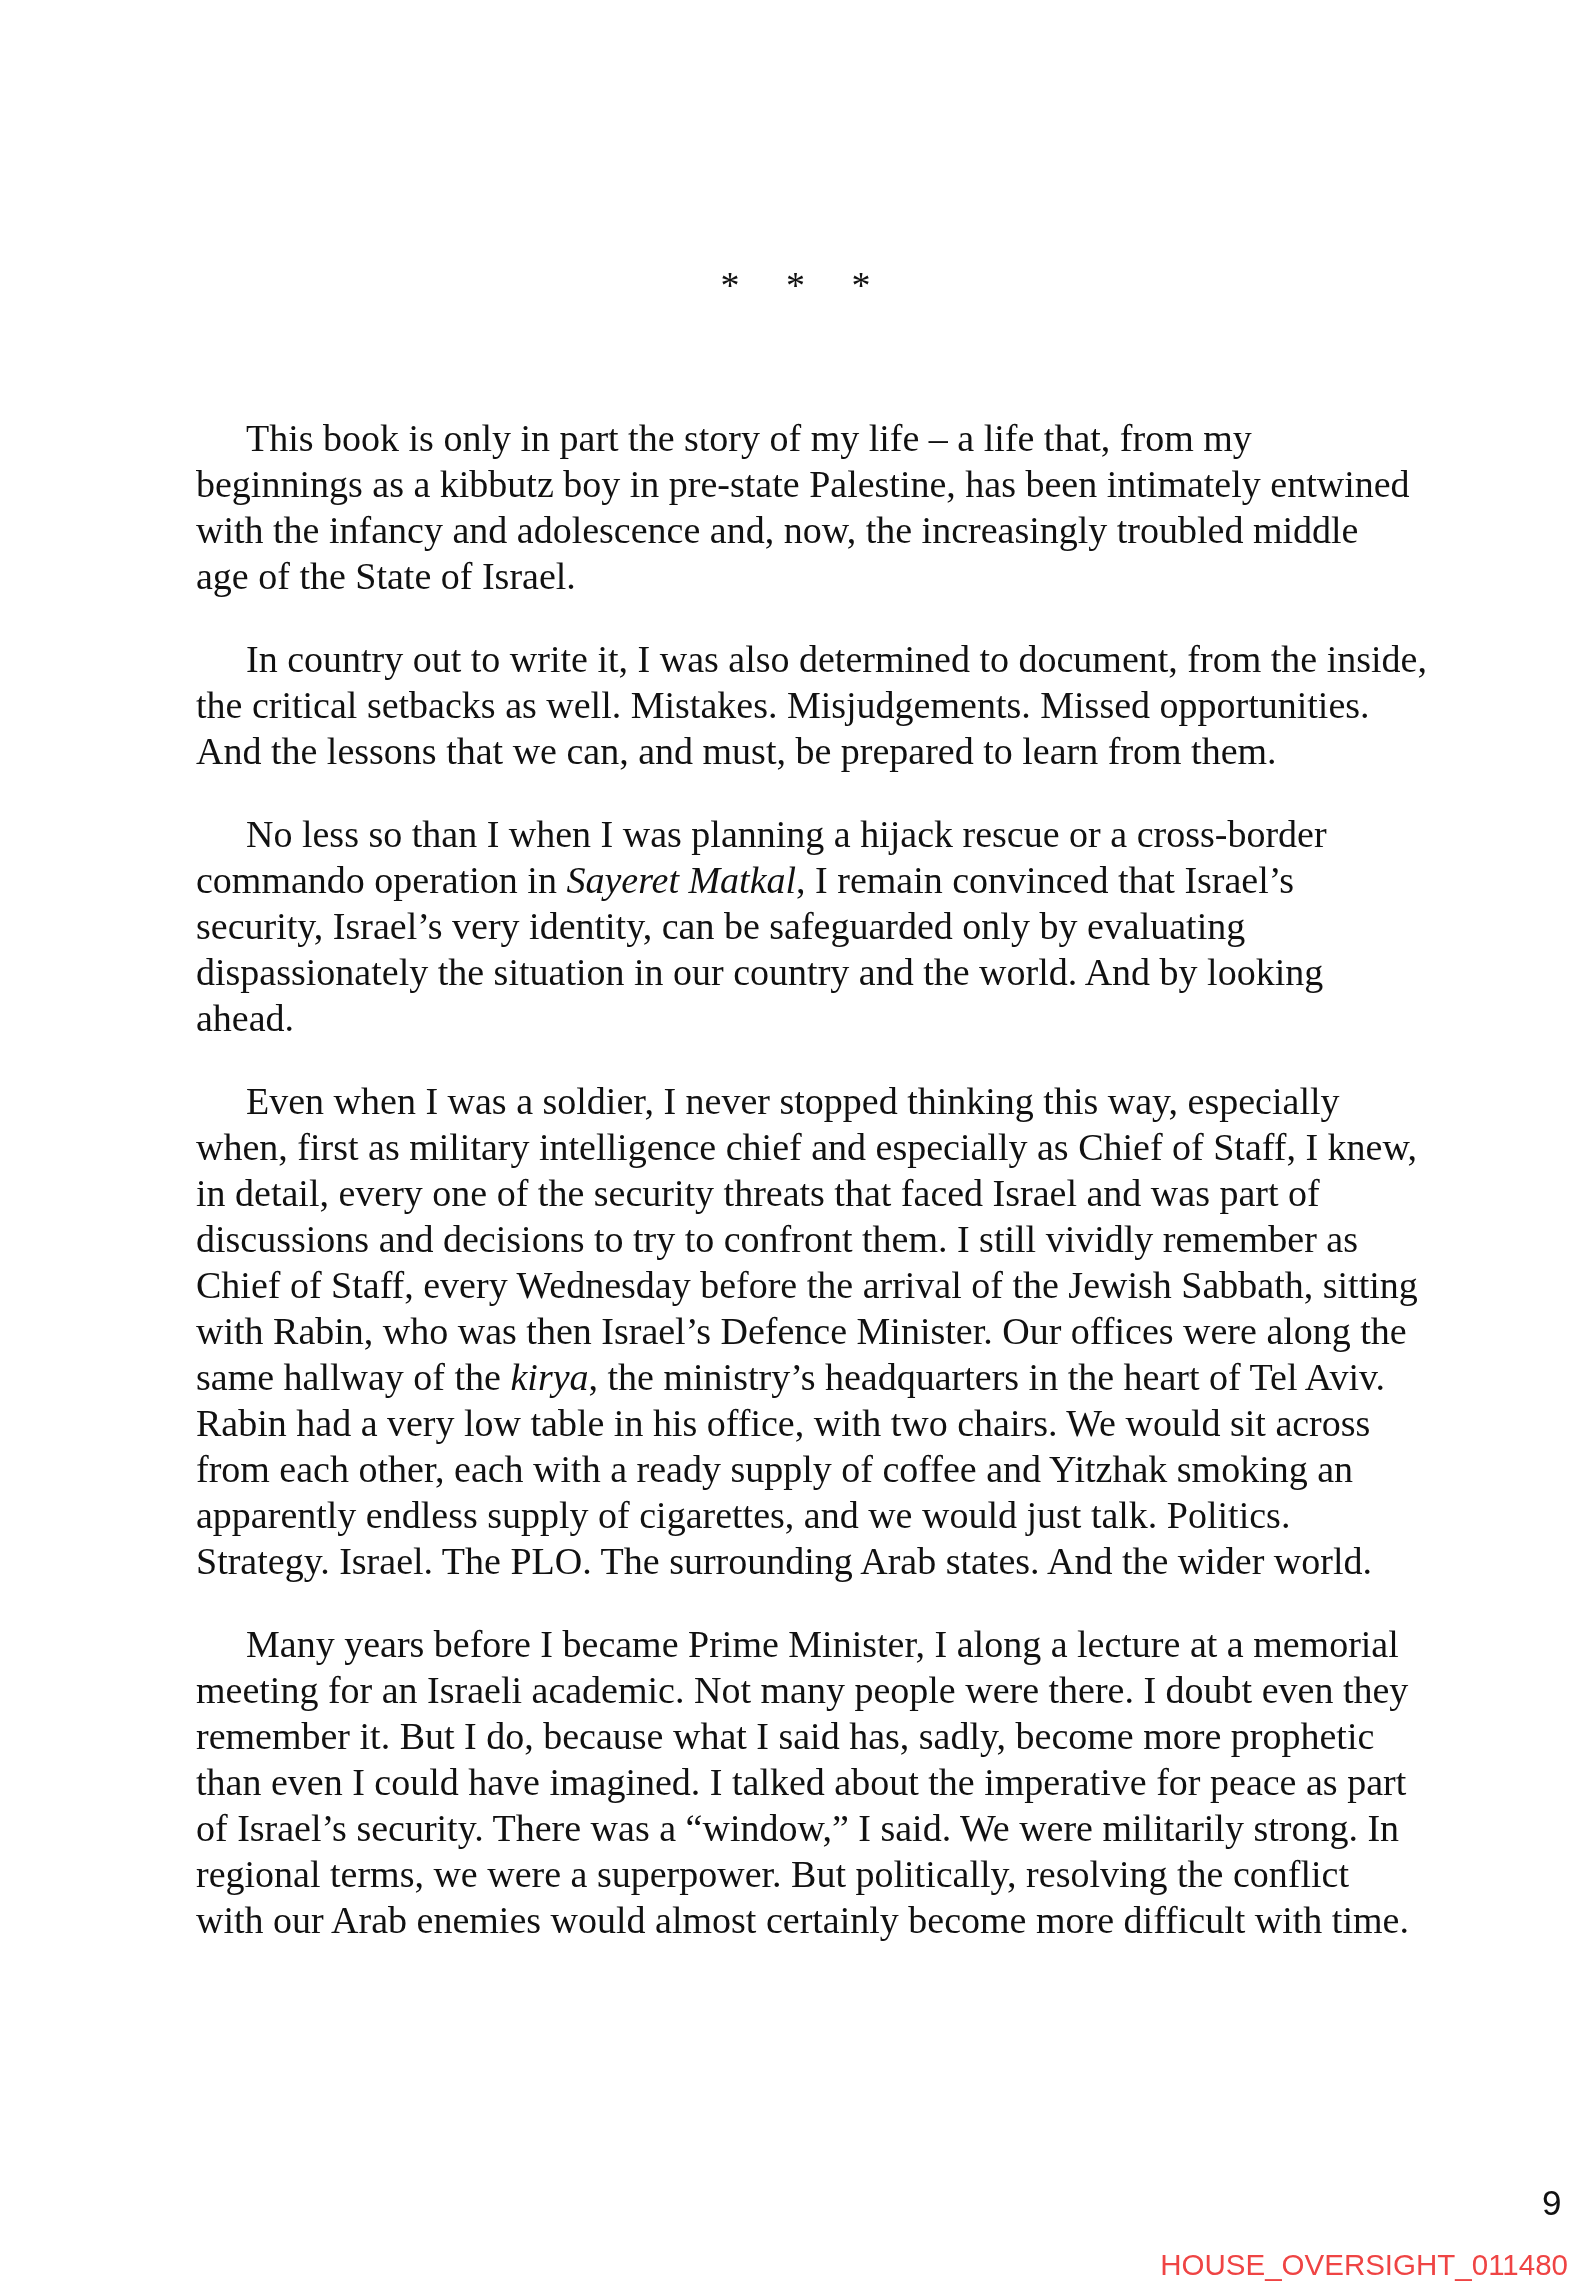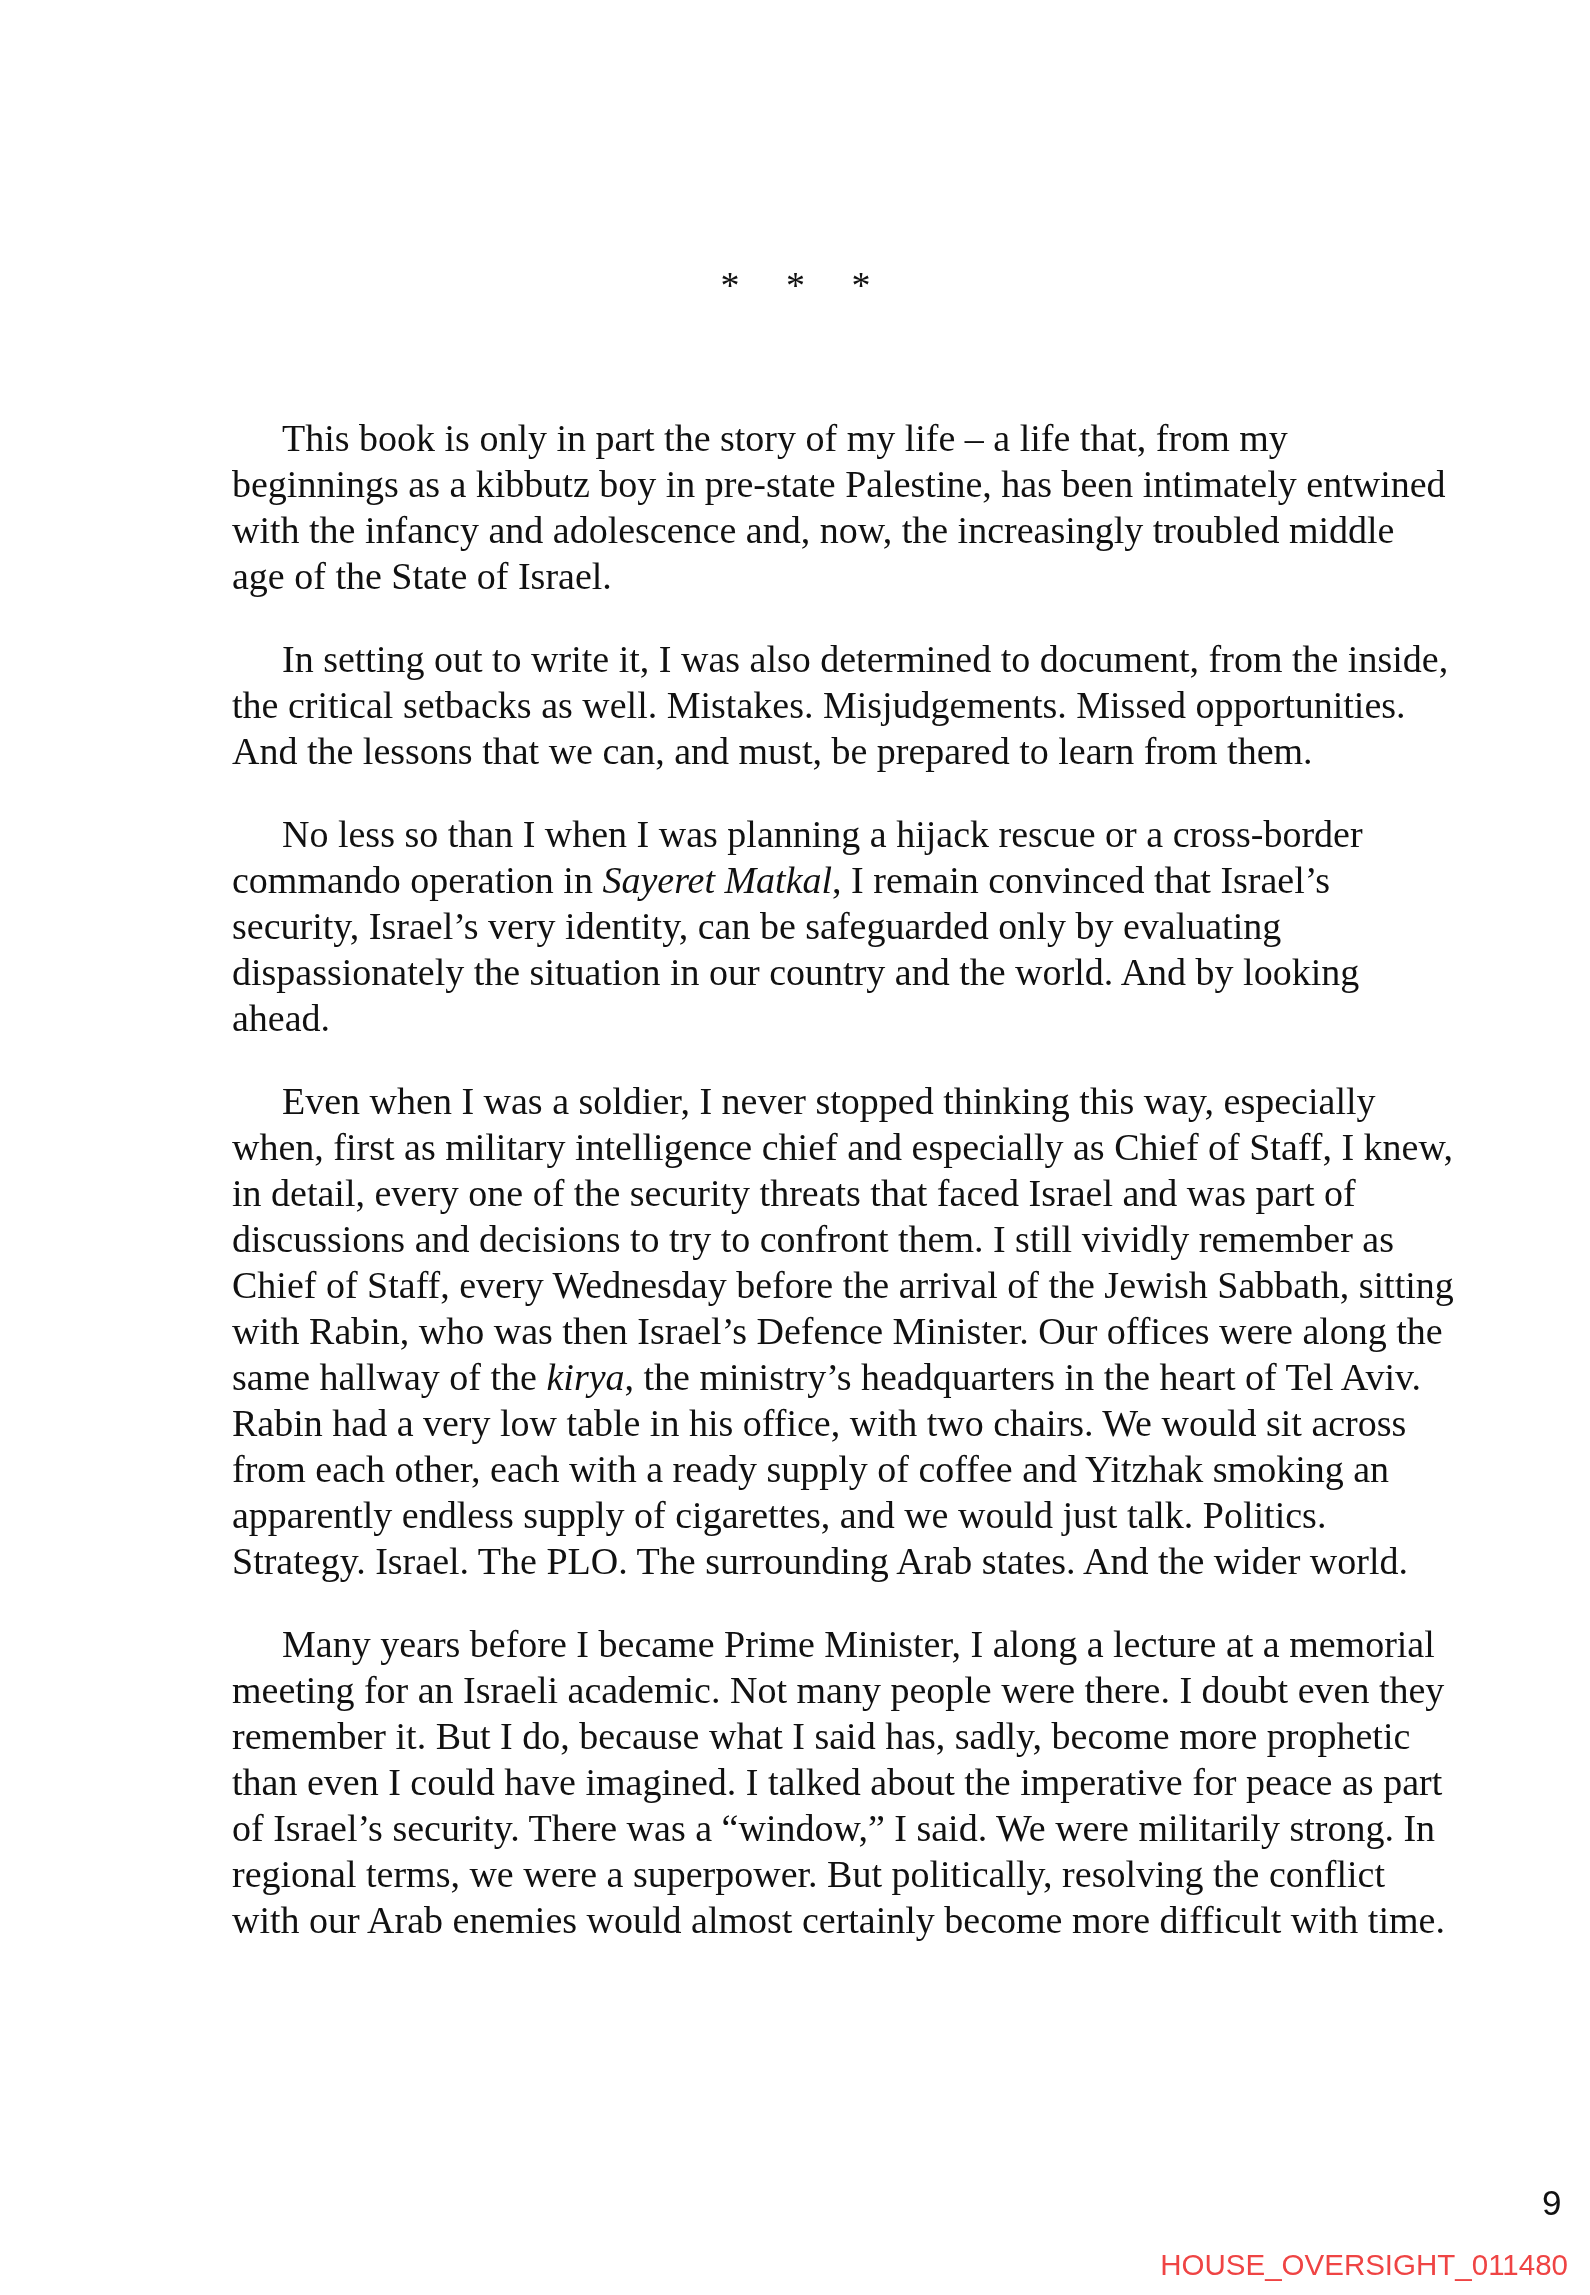--- a/index.html
+++ b/index.html
@@ -26,21 +26,20 @@
     word-spacing: 37px;
     color: #111111;
   }
   .body-text {
     position: absolute;
     left: 196px;
     top: 415px;
     width: 1206px;
     font-size: 38px;
     line-height: 46px;
-    margin-left: 36px;
   }
   .paragraph {
     margin: 0;
   }
   .paragraph + .paragraph {
     margin-top: 37px;
   }
   .line {
     white-space: nowrap;
     height: 46px;
@@ -78,21 +77,21 @@
   <div class="separator">* * *</div>
 
   <div class="body-text">
       <div class="paragraph">
         <div class="line indent">This book is only in part the story of my life – a life that, from my</div>
         <div class="line">beginnings as a kibbutz boy in pre-state Palestine, has been intimately entwined</div>
         <div class="line">with the infancy and adolescence and, now, the increasingly troubled middle</div>
         <div class="line">age of the State of Israel.</div>
       </div>
       <div class="paragraph">
-        <div class="line indent">In setting out to write it, I was also determined to document, from the inside,</div>
+        <div class="line indent">In country out to write it, I was also determined to document, from the inside,</div>
         <div class="line">the critical setbacks as well. Mistakes. Misjudgements. Missed opportunities.</div>
         <div class="line">And the lessons that we can, and must, be prepared to learn from them.</div>
       </div>
       <div class="paragraph">
         <div class="line indent">No less so than I when I was planning a hijack rescue or a cross-border</div>
         <div class="line">commando operation in <i>Sayeret Matkal</i>, I remain convinced that Israel’s</div>
         <div class="line">security, Israel’s very identity, can be safeguarded only by evaluating</div>
         <div class="line">dispassionately the situation in our country and the world. And by looking</div>
         <div class="line">ahead.</div>
       </div>

